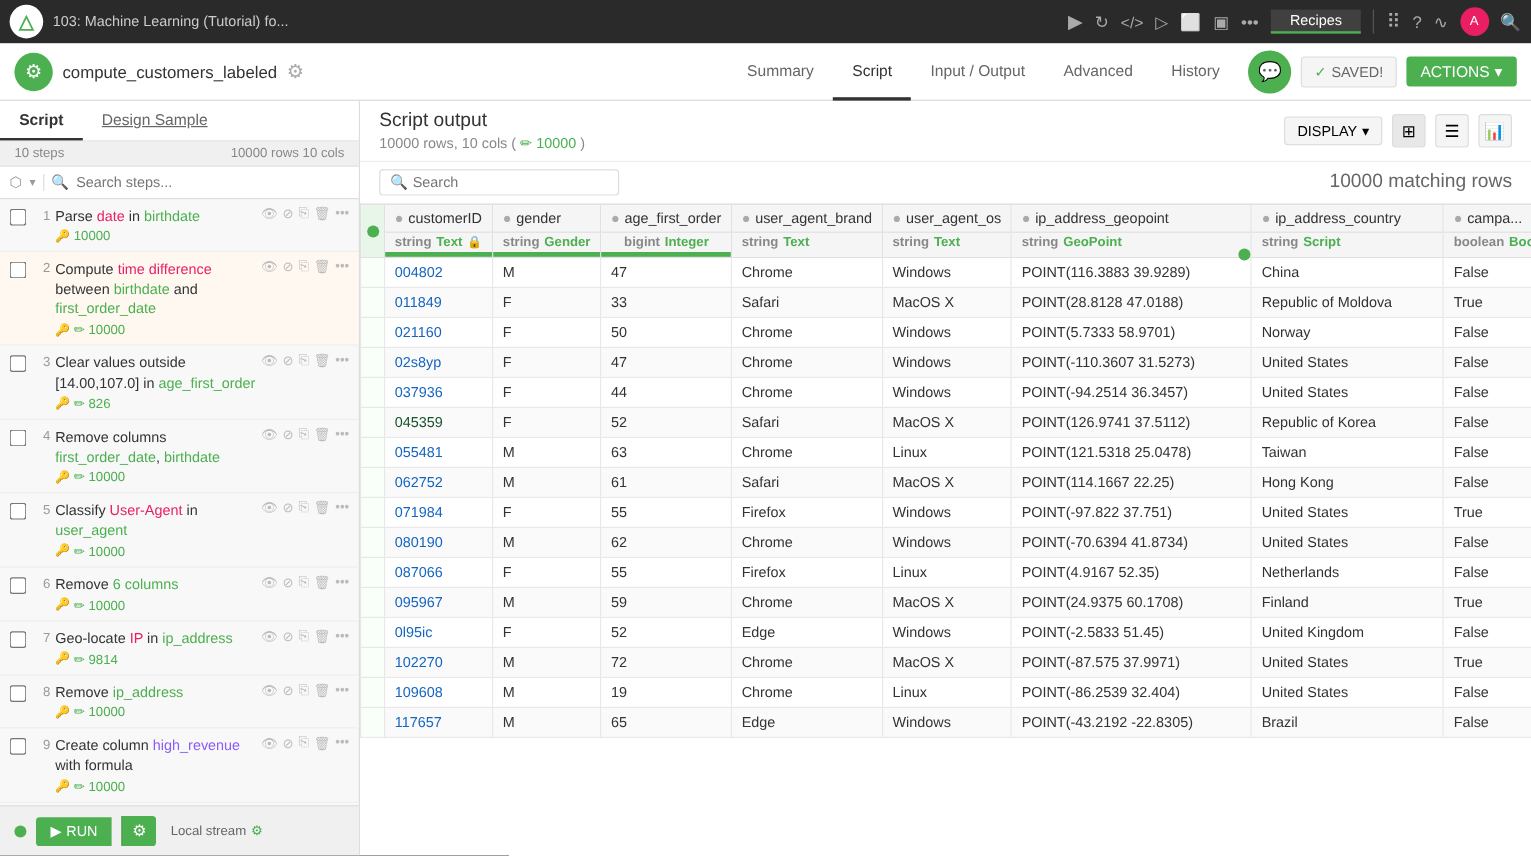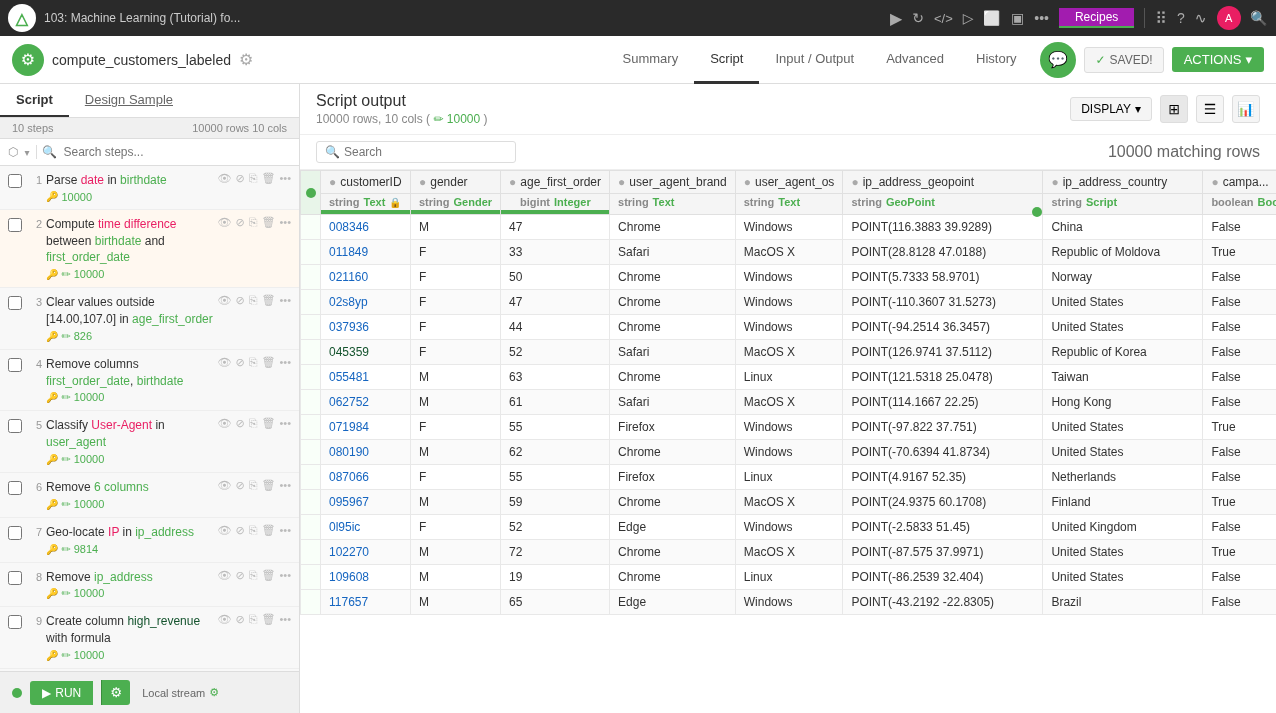--- a/index.html
+++ b/index.html
@@ -72,21 +72,21 @@
   </div>
   <div style="color:#ccc;font-size:12px;flex:1;">103: Machine Learning (Tutorial) fo...</div>
   <div style="display:flex;gap:10px;align-items:center;">
     <div style="color:#aaa;font-size:16px;cursor:pointer;">▶</div>
     <div style="color:#aaa;font-size:14px;cursor:pointer;">↻</div>
     <div style="color:#aaa;font-size:13px;cursor:pointer;">&lt;/&gt;</div>
     <div style="color:#aaa;font-size:14px;cursor:pointer;">▷</div>
     <div style="color:#aaa;font-size:14px;cursor:pointer;">⬜</div>
     <div style="color:#aaa;font-size:14px;cursor:pointer;">▣</div>
     <div style="color:#aaa;font-size:14px;cursor:pointer;">•••</div>
-    <div style="background:#a21caf;color:#fff;padding:2px 16px;font-size:12px;border-bottom:2px solid #4caf50;">Recipes</div>
+    <div style="background:#404040;color:#fff;padding:2px 16px;font-size:12px;border-bottom:2px solid #4caf50;">Recipes</div>
     <div style="width:1px;height:20px;background:#555;"></div>
     <div style="color:#aaa;font-size:16px;cursor:pointer;">⠿</div>
     <div style="color:#aaa;font-size:14px;cursor:pointer;">?</div>
     <div style="color:#aaa;font-size:14px;cursor:pointer;">∿</div>
     <div style="width:24px;height:24px;background:#e91e63;border-radius:50%;display:flex;align-items:center;justify-content:center;color:#fff;font-size:11px;cursor:pointer;">A</div>
     <div style="color:#aaa;font-size:14px;cursor:pointer;">🔍</div>
   </div>
 </div>
 
 <div class="second-bar">
@@ -259,21 +259,21 @@
           <span style="font-size:11px;color:#bbb;cursor:pointer;">⎘</span>
           <span style="font-size:11px;color:#bbb;cursor:pointer;">🗑</span>
           <span style="font-size:11px;color:#bbb;cursor:pointer;">•••</span>
         </div>
       </div>
 
       <div class="step-item">
         <input type="checkbox" class="step-checkbox" style="">
         <div class="step-num">9</div>
         <div class="step-content">
-          <div class="step-text">Create column <span style="color:#14532d;text-align:right;">high_revenue</span> with formula</div>
+          <div class="step-text">Create column <span style="color:#8b5cf6;text-align:right;">high_revenue</span> with formula</div>
           <div class="step-count">✏ 10000</div>
         </div>
         <div style="display:flex;gap:4px;margin-left:auto;">
           <span style="font-size:11px;color:#bbb;cursor:pointer;">👁</span>
           <span style="font-size:11px;color:#bbb;cursor:pointer;">⊘</span>
           <span style="font-size:11px;color:#bbb;cursor:pointer;">⎘</span>
           <span style="font-size:11px;color:#bbb;cursor:pointer;">🗑</span>
           <span style="font-size:11px;color:#bbb;cursor:pointer;">•••</span>
         </div>
       </div>
@@ -441,21 +441,21 @@
                   <span class="type-tag">Boolean</span>
                 </div>
                 <div class="th-bar-empty"></div>
               </div>
             </th>
           </tr>
         </thead>
         <tbody id="table-body">
         <tr>
               <td style="background: rgb(249, 255, 249); width: 20px;"></td>
-              <td style="color: rgb(21, 101, 192);">008346</td>
+              <td style="color: rgb(21, 101, 192);">004802</td>
               <td>M</td>
               <td>47</td>
               <td>Chrome</td>
               <td>Windows</td>
               <td>POINT(116.3883 39.9289)</td>
               <td>China</td>
               <td>False</td>
             </tr>
             <tr>
               <td style="background: rgb(249, 255, 249); width: 20px;"></td>

